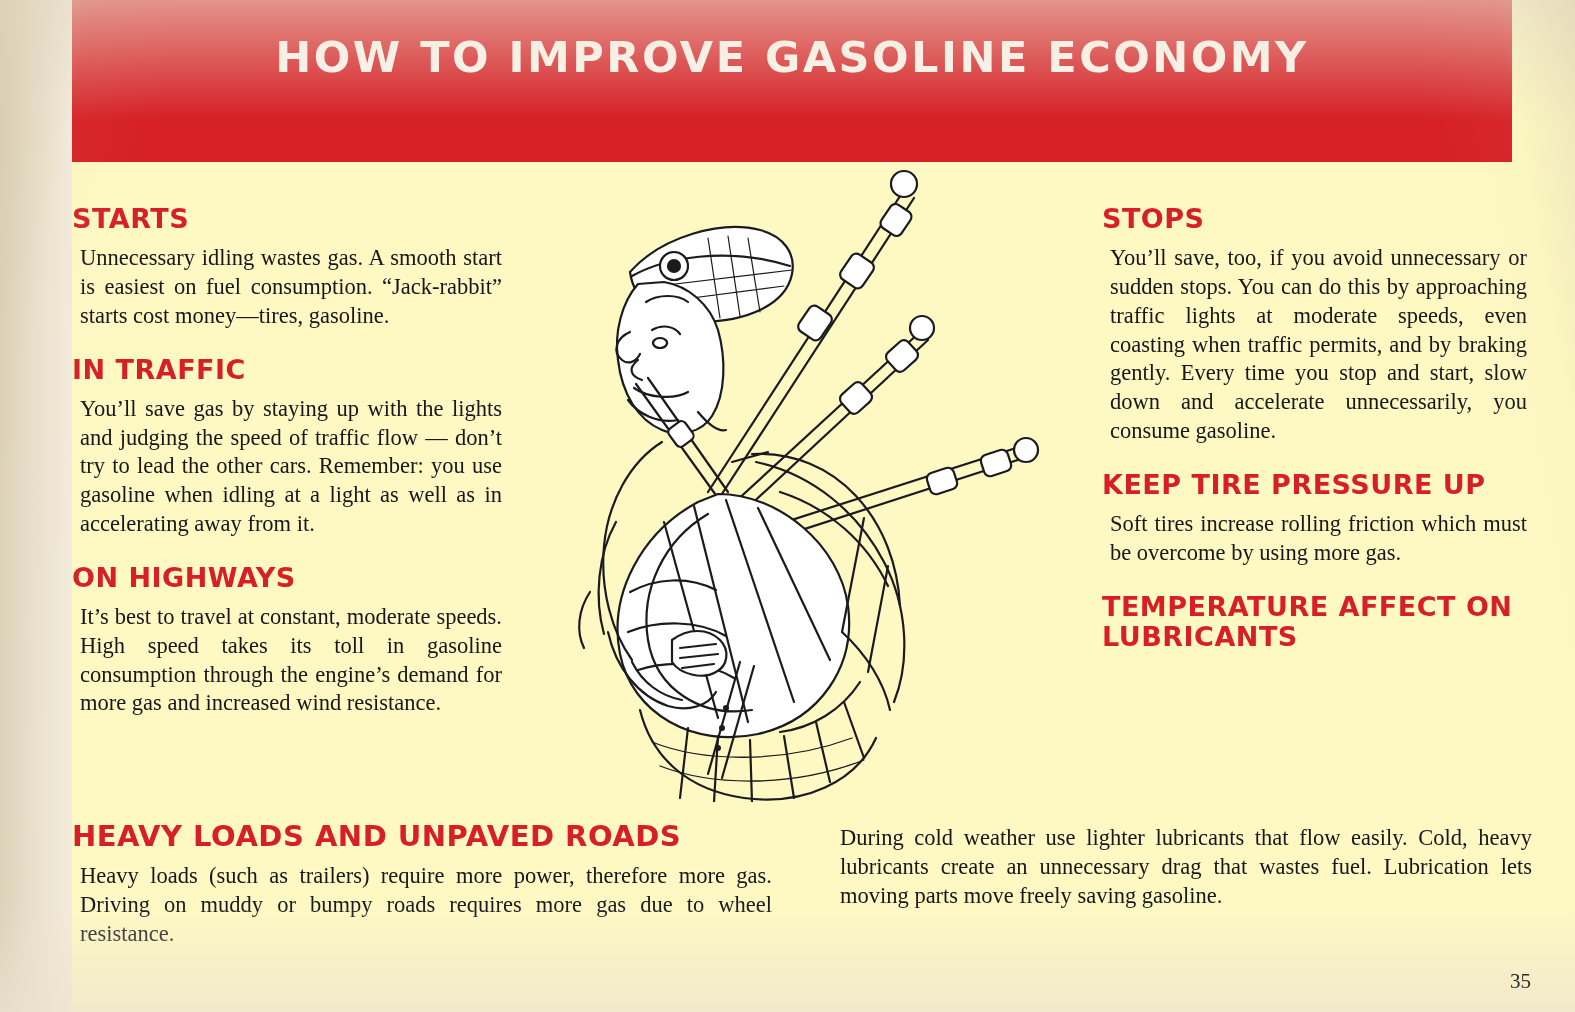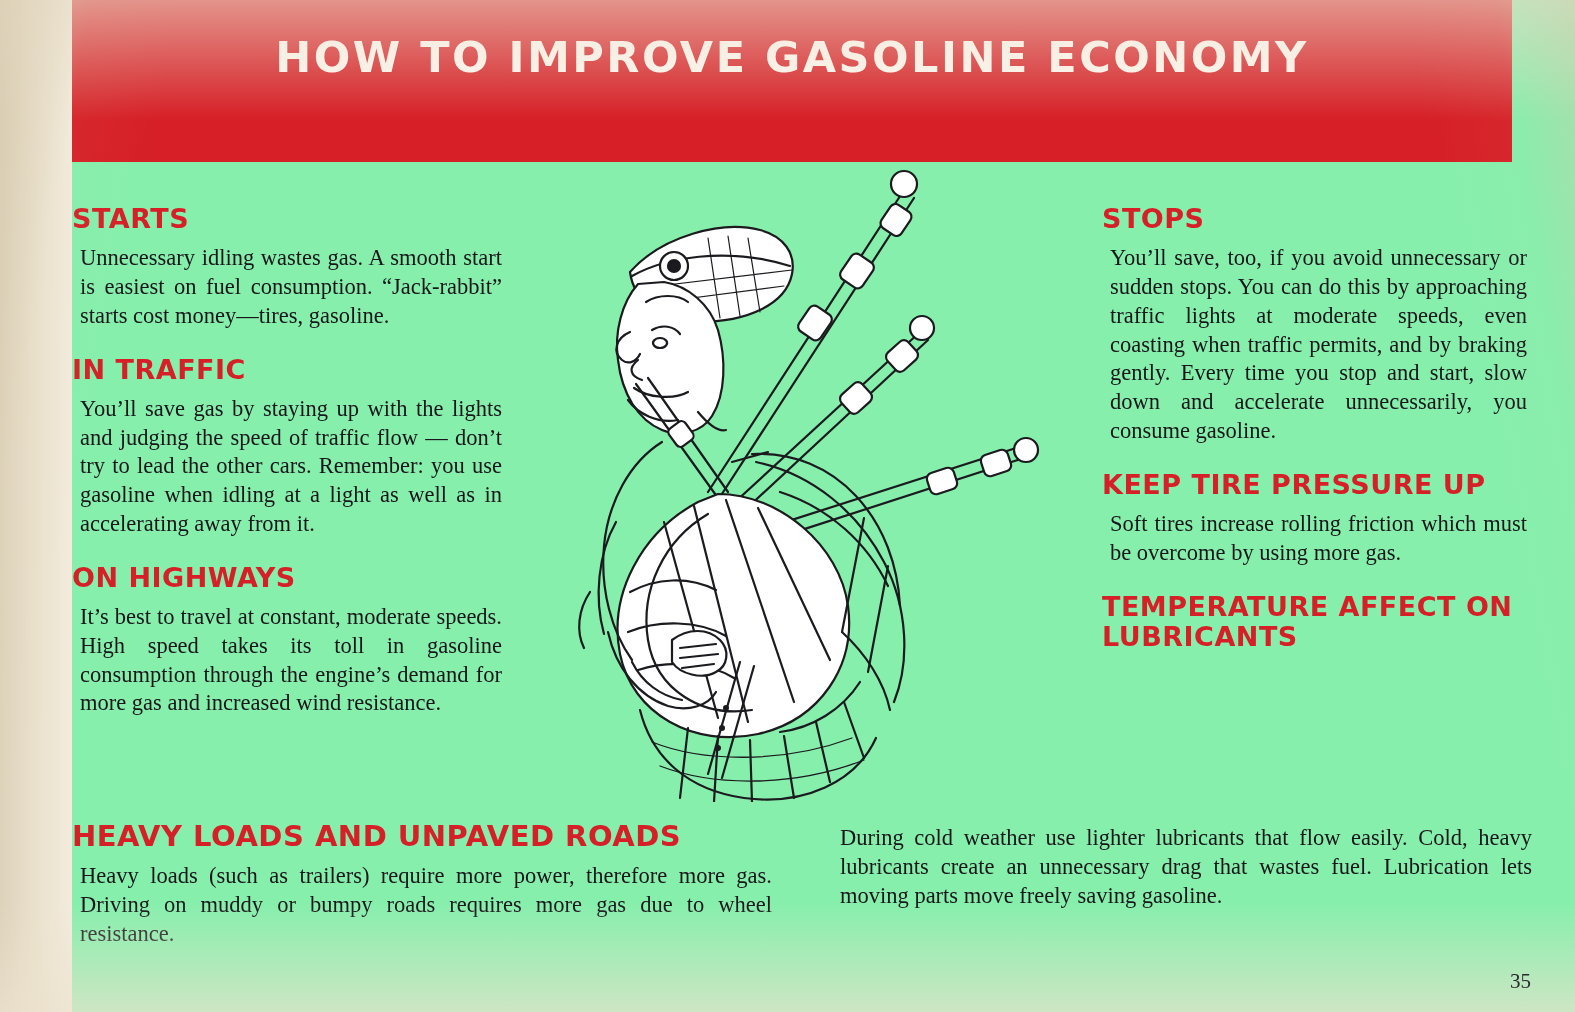--- a/index.html
+++ b/index.html
@@ -4,21 +4,21 @@
 <style>
   html, body {
     margin: 0;
     padding: 0;
     background: #ffffff;
   }
   .page {
     position: relative;
     width: 1575px;
     height: 1012px;
-    background: #86efac;
+    background: #fef9c3;
     overflow: hidden;
     font-family: "Liberation Serif", serif;
   }
   
   .paper-tint {
     position: absolute;
     inset: 0;
     background:
       linear-gradient(100deg, rgba(214,200,172,0.55) 0px, rgba(214,200,172,0.05) 90px, rgba(255,255,255,0) 180px),
       linear-gradient(260deg, rgba(214,200,172,0.45) 0px, rgba(214,200,172,0.05) 80px, rgba(255,255,255,0) 170px),

